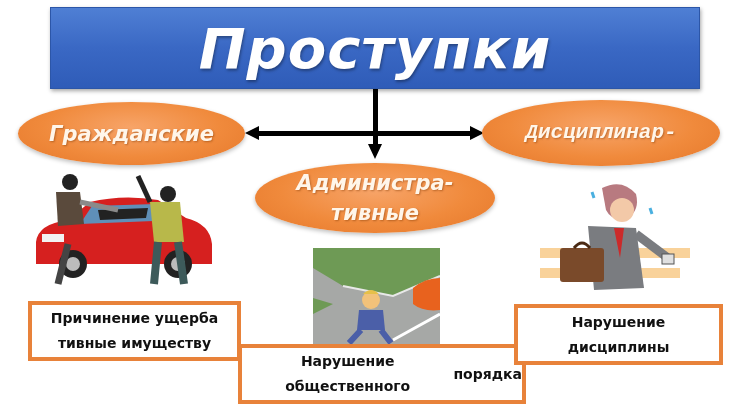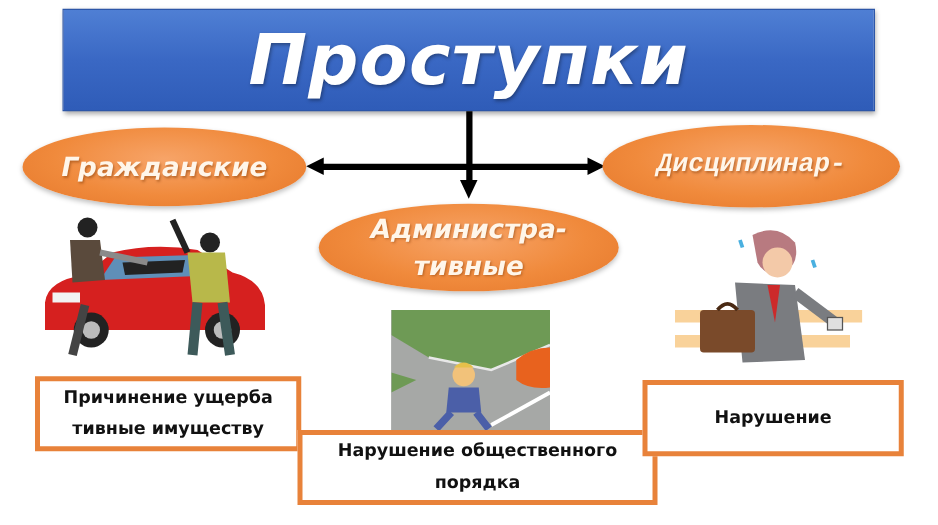--- a/index.html
+++ b/index.html
@@ -117,19 +117,20 @@
     <path d="M34 70 Q42 60 50 70" stroke="#4a2a14" stroke-width="3" fill="none"></path>
     <path d="M52 14 L54 20" stroke="#4ab0e0" stroke-width="3"></path>
     <path d="M110 30 L112 36" stroke="#4ab0e0" stroke-width="3"></path>
   </svg>
 </div>
 
 <div class="label-box" style="left:28px; top:301px; width:213px; height:60px; flex-direction:column;">
   <span>Причинение ущерба</span>
   <span>тивные имуществу</span>
 </div>
-<div class="label-box" style="left:238px; top:344px; width:288px; height:60px; flex-direction:column;">
+<div class="label-box" style="left:238px; top:344px; width:288px; height:60px; ">
   <span>Нарушение общественного</span>
   <span>порядка</span>
 </div>
 <div class="label-box" style="left:514px; top:304px; width:209px; height:61px; flex-direction:column;">
   <span>Нарушение</span>
+  <span>дисциплины</span>
 </div>
 
 </body></html>

